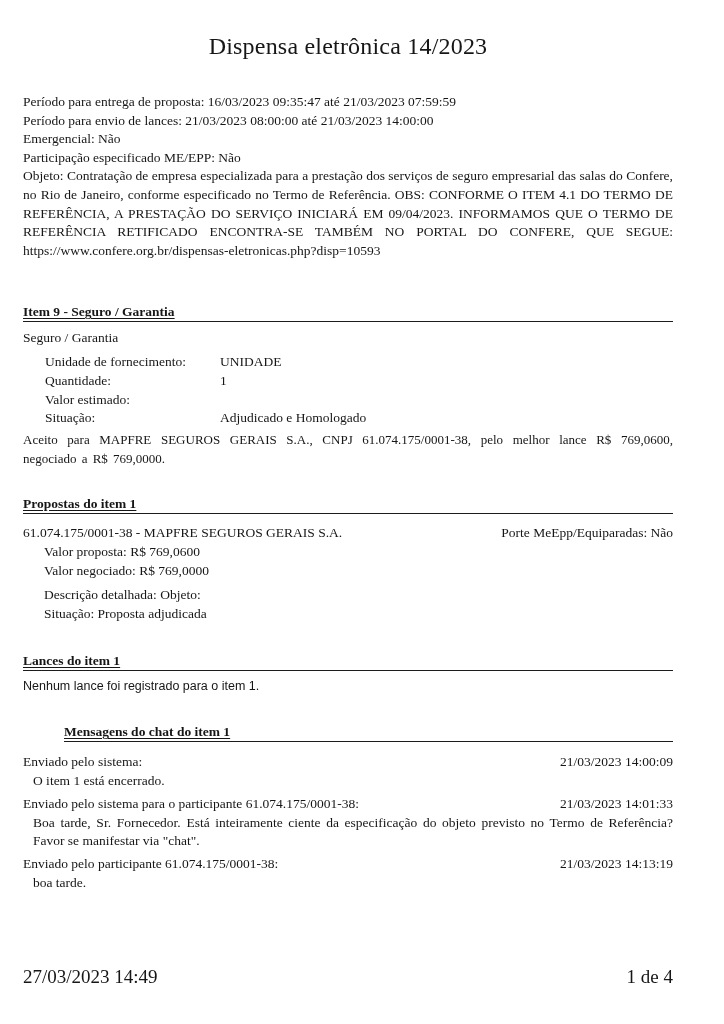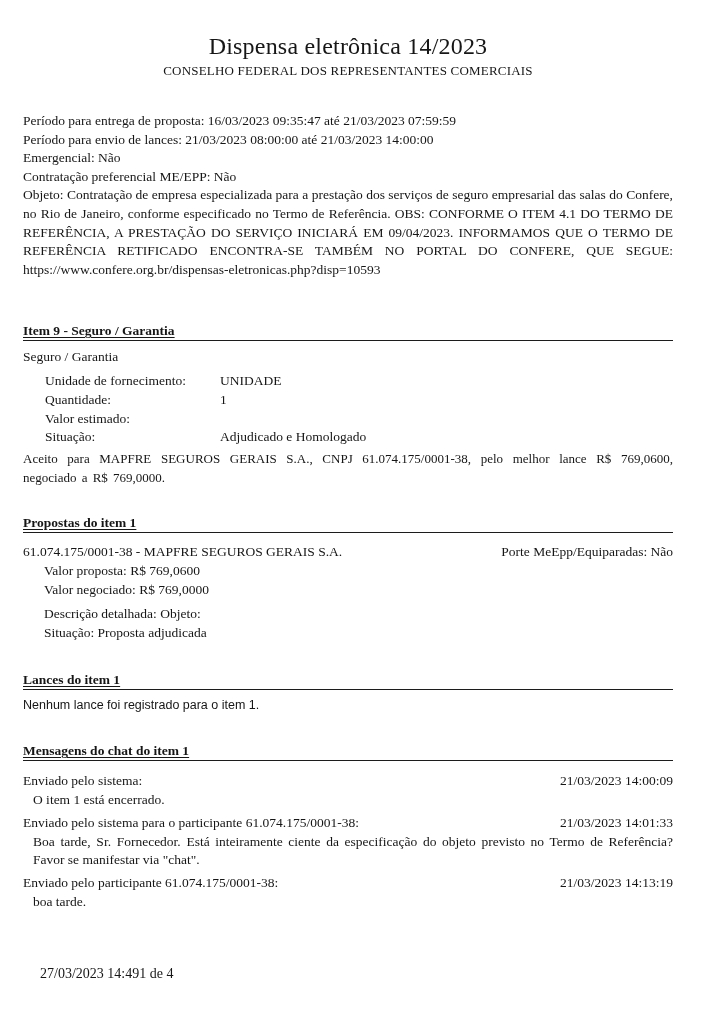--- a/index.html
+++ b/index.html
@@ -32,21 +32,21 @@
   }
   .section-heading .ht {
     font-weight: 700;
     font-size: 13.5px;
     text-decoration: underline;
     text-underline-offset: 2px;
   }
   .mt-item1 { margin-top: 43px; }
   .mt-propostas { margin-top: 27px; }
   .mt-lances { margin-top: 29px; }
-  .mt-chat { margin-top: 28px; }
+  .mt-chat { margin-top: 28px; margin-left: 41px; }
   
   .item-name { margin-top: 7px; font-size: 13.5px; line-height: 18.6px; }
   .fields { margin-top: 5px; }
   .field-row {
     display: grid;
     grid-template-columns: 175px 1fr;
     margin-left: 22px;
     font-size: 13.5px;
     line-height: 18.8px;
   }
@@ -71,41 +71,40 @@
     line-height: 17px;
   }
   
   .chat-msg { margin-top: 5px; font-size: 13.5px; line-height: 18.4px; }
   .chat-msg.first { margin-top: 11px; }
   .chat-head { display: flex; justify-content: space-between; }
   .chat-body { margin-left: 10px; }
   
   .page-footer {
     position: absolute;
-    left: 40px; right: 23px; top: 966px;
+    left: 23px; right: 23px; top: 966px;
     display: flex;
-    justify-content: flex-start;
-    font-size: 14px;
+    justify-content: space-between;
+    font-size: 19px;
   }
 </style>
 </head>
 <body>
 
 <div class="page">
 
   <header class="doc-header">
     <h1 class="doc-title">Dispensa eletrônica 14/2023</h1>
-    <div class="doc-subtitle">CONSELHO FEDERAL DOS REPRESENTANTES COMERCIAIS</div>
   </header>
 
   <section class="info-section">
     <div>Período para entrega de proposta: 16/03/2023 09:35:47 até 21/03/2023 07:59:59</div>
     <div>Período para envio de lances: 21/03/2023 08:00:00 até 21/03/2023 14:00:00</div>
     <div>Emergencial: Não</div>
-    <div>Contratação preferencial ME/EPP: Não</div>
+    <div>Participação especificado ME/EPP: Não</div>
     <p class="justify">Objeto: Contratação de empresa especializada para a prestação dos serviços de seguro empresarial das salas do Confere, no Rio de Janeiro, conforme especificado no Termo de Referência. OBS: CONFORME O ITEM 4.1 DO TERMO DE REFERÊNCIA, A PRESTAÇÃO DO SERVIÇO INICIARÁ EM 09/04/2023. INFORMAMOS QUE O TERMO DE REFERÊNCIA RETIFICADO ENCONTRA-SE TAMBÉM NO PORTAL DO CONFERE, QUE SEGUE: https://www.confere.org.br/dispensas-eletronicas.php?disp=10593</p>
   </section>
 
   <section>
     <div class="section-heading mt-item1">
       <span class="ht">Item 9 - Seguro / Garantia</span>
     </div>
     <div class="item-name">Seguro / Garantia</div>
     <div class="fields">
       <div class="field-row">

